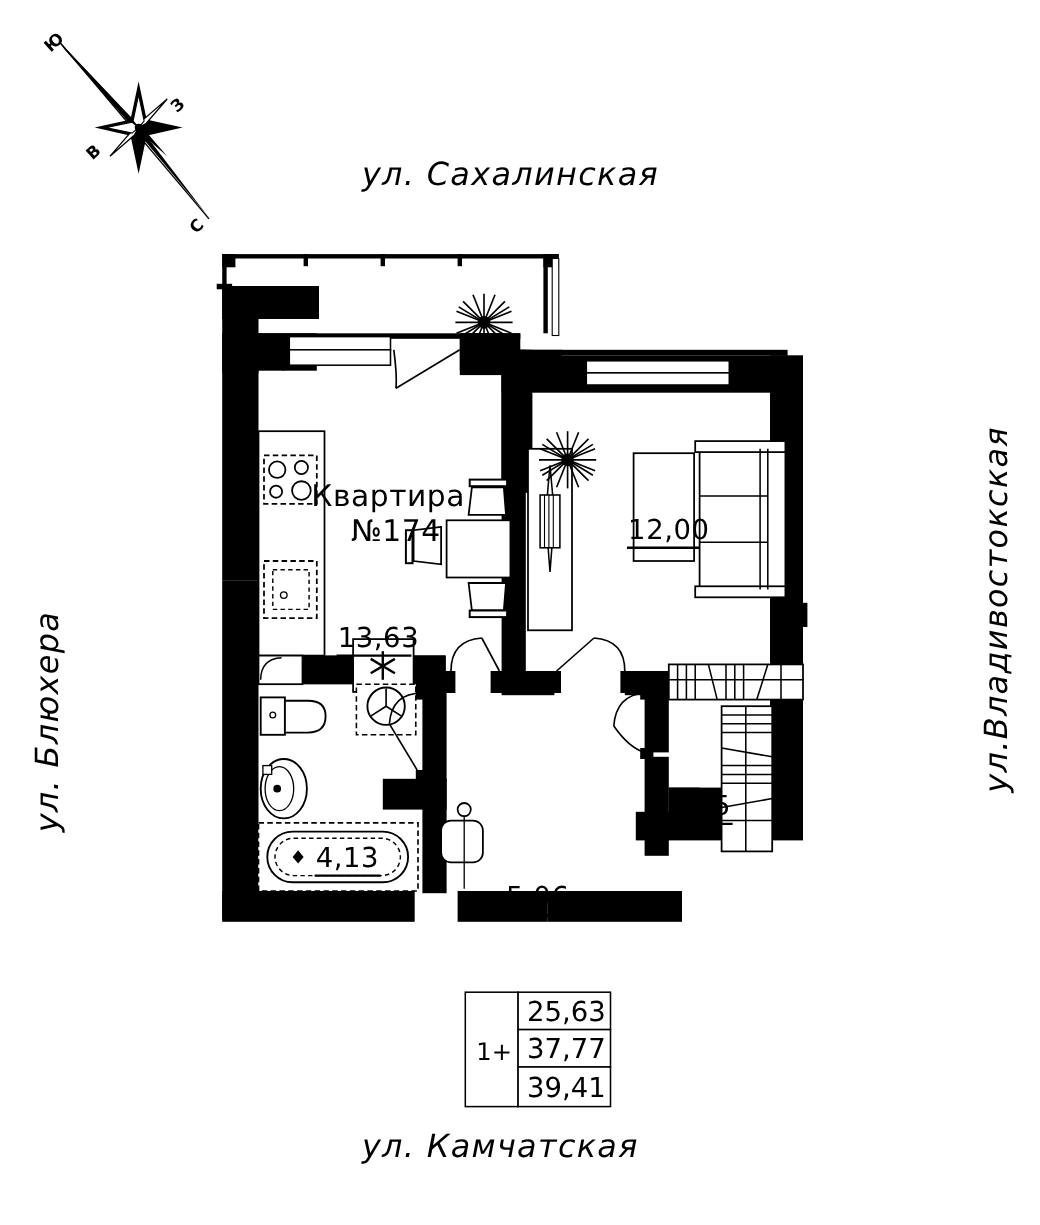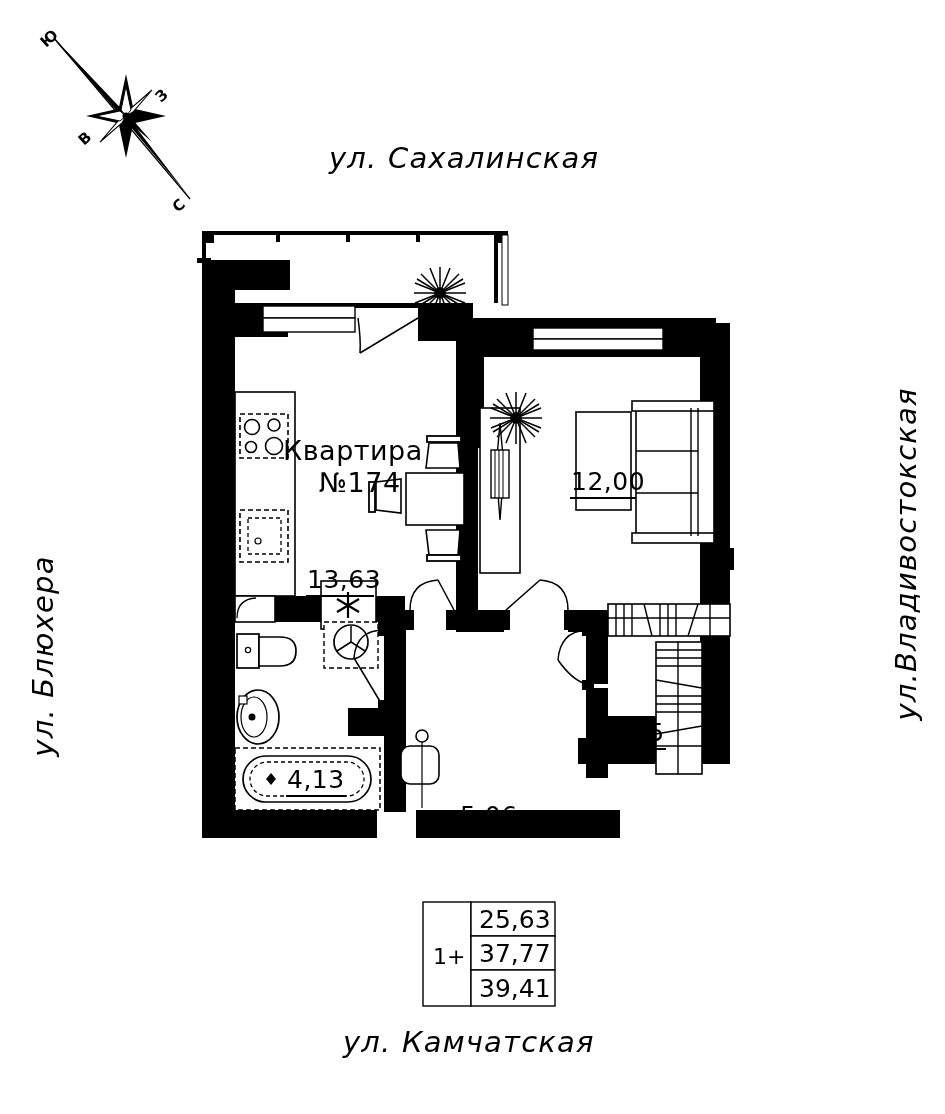--- a/index.html
+++ b/index.html
@@ -27,21 +27,21 @@
     font-size: 29px;
     letter-spacing: 1.2px;
     color: #000;
     white-space: nowrap;
   }
   #street-top {
     left: 329px;
     top: 141px;
   }
   #street-bottom {
-    left: 343px;
+    left: 329px;
     top: 1025px;
   }
   #street-left {
     left: -58px;
     top: 639px;
     transform: rotate(-90deg);
     transform-origin: center center;
   }
   #street-right {
     left: 739px;

